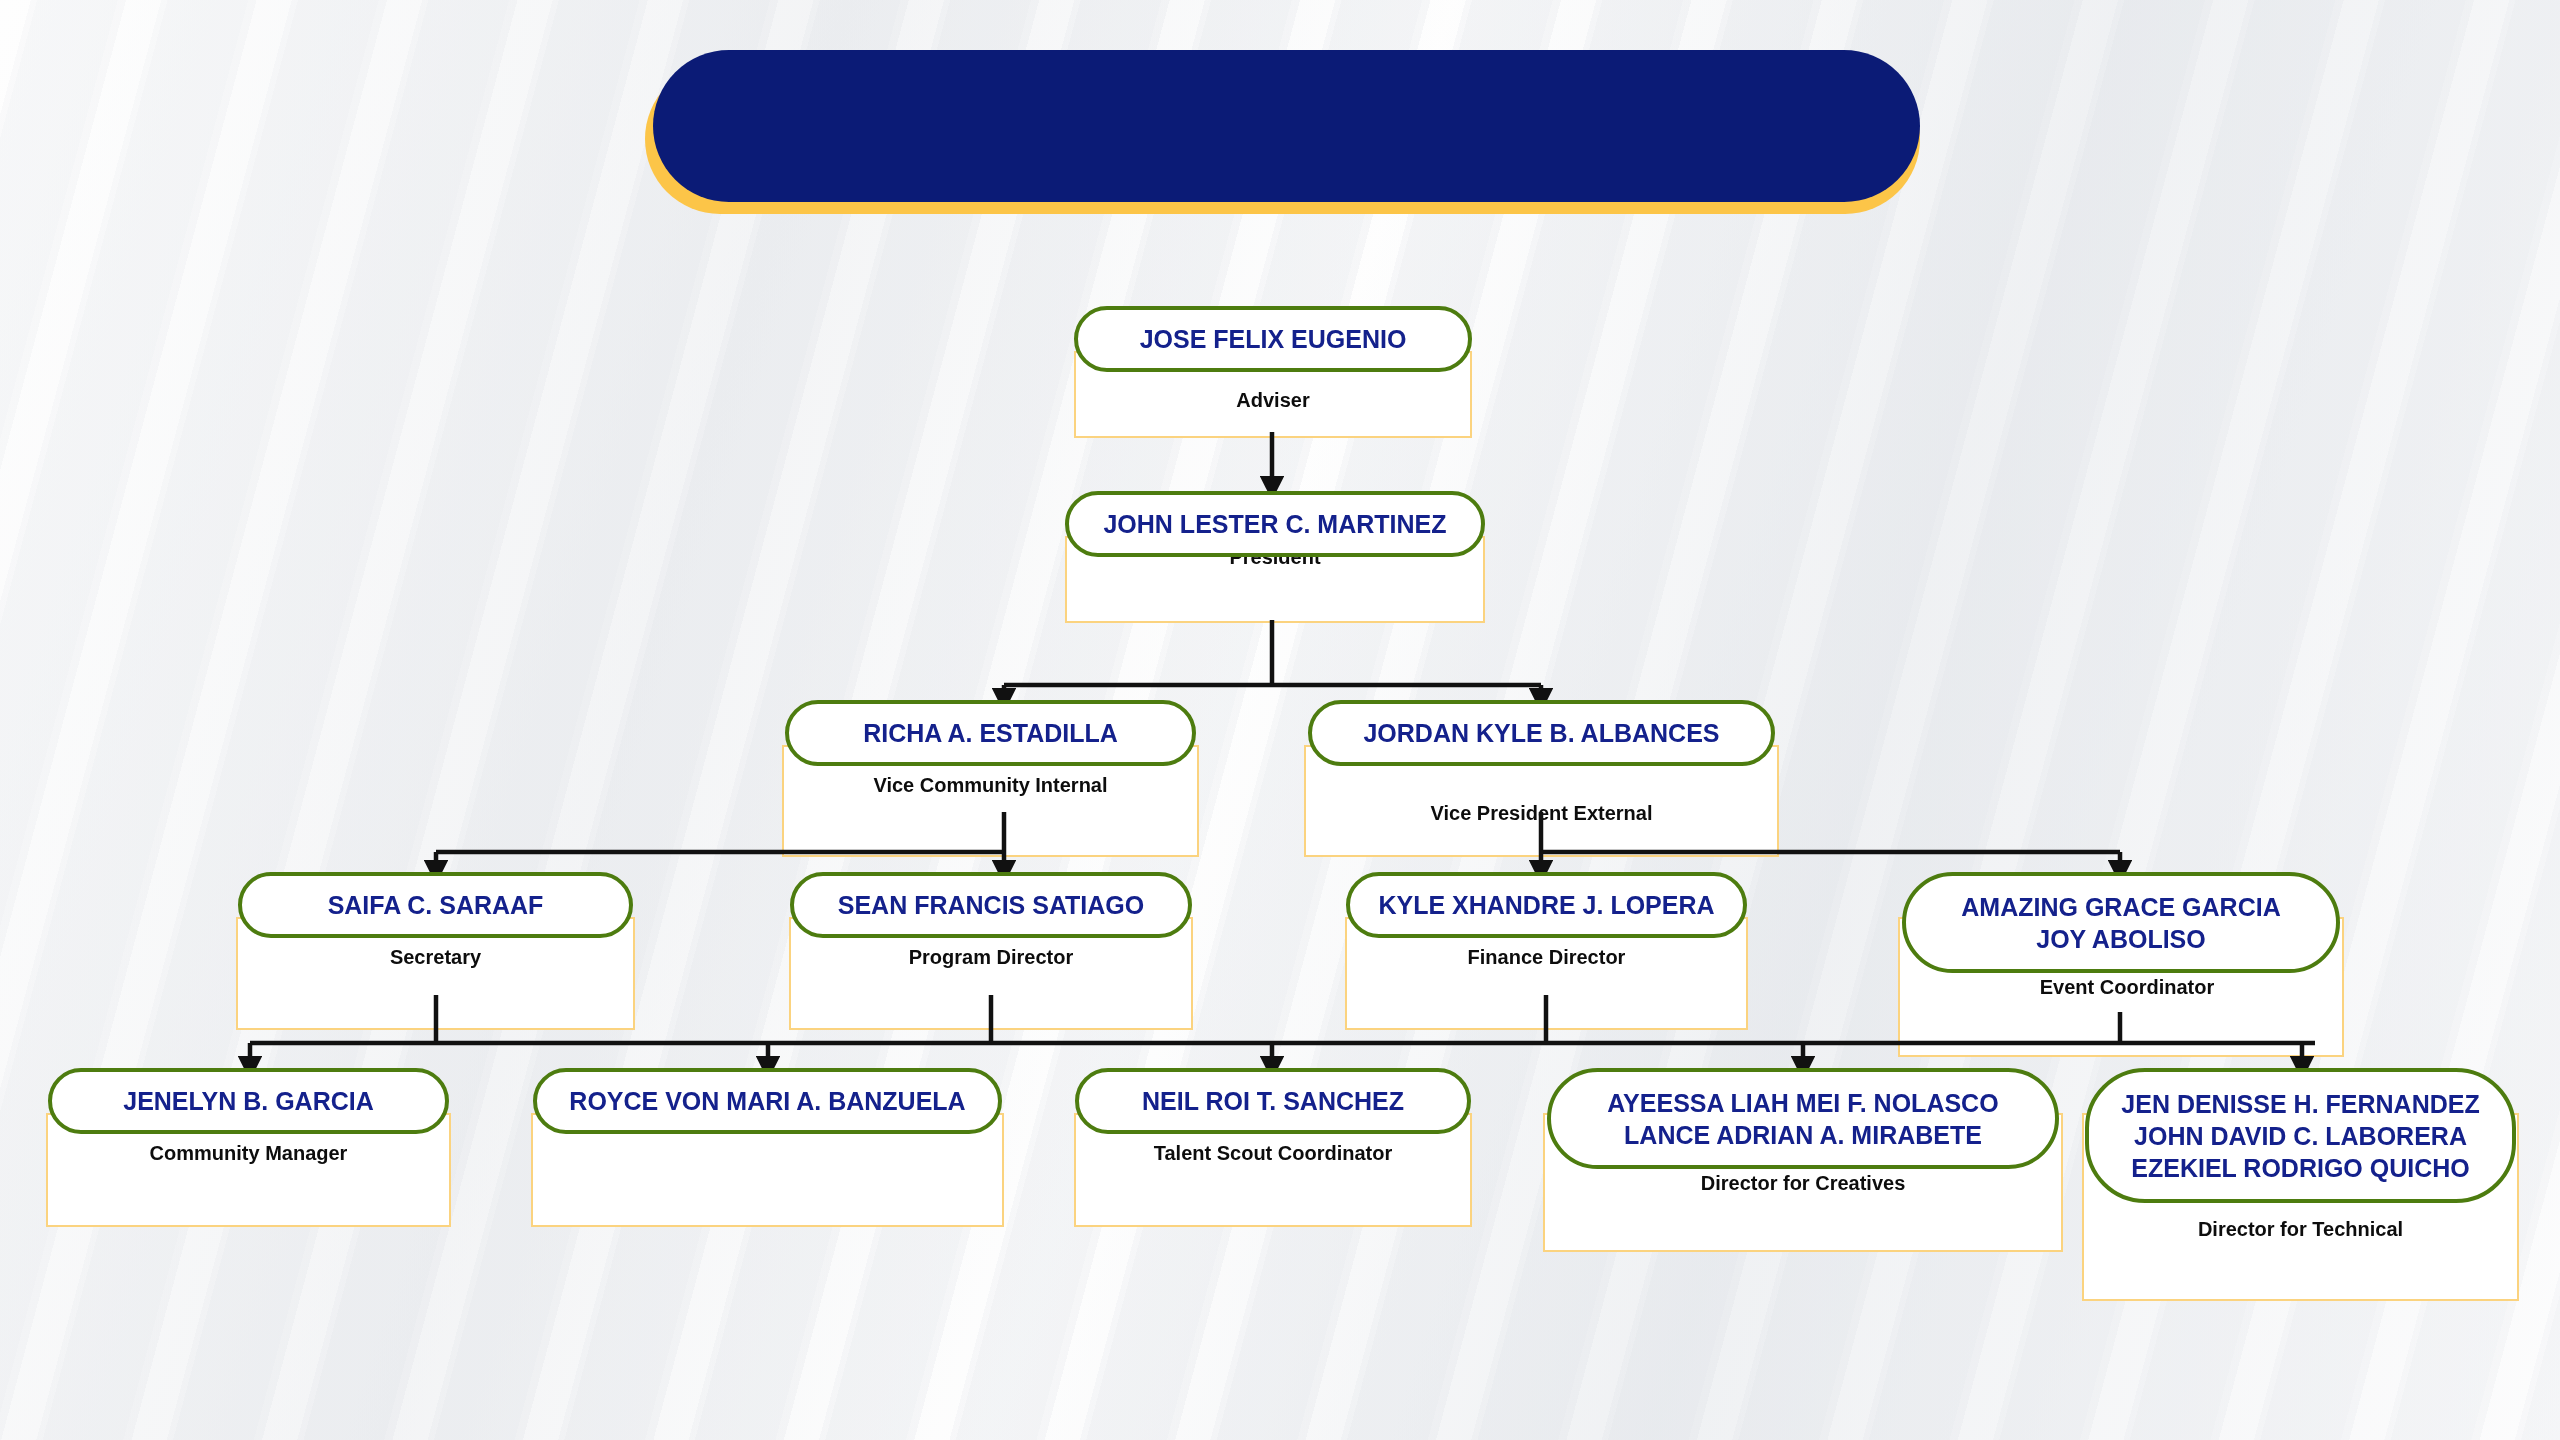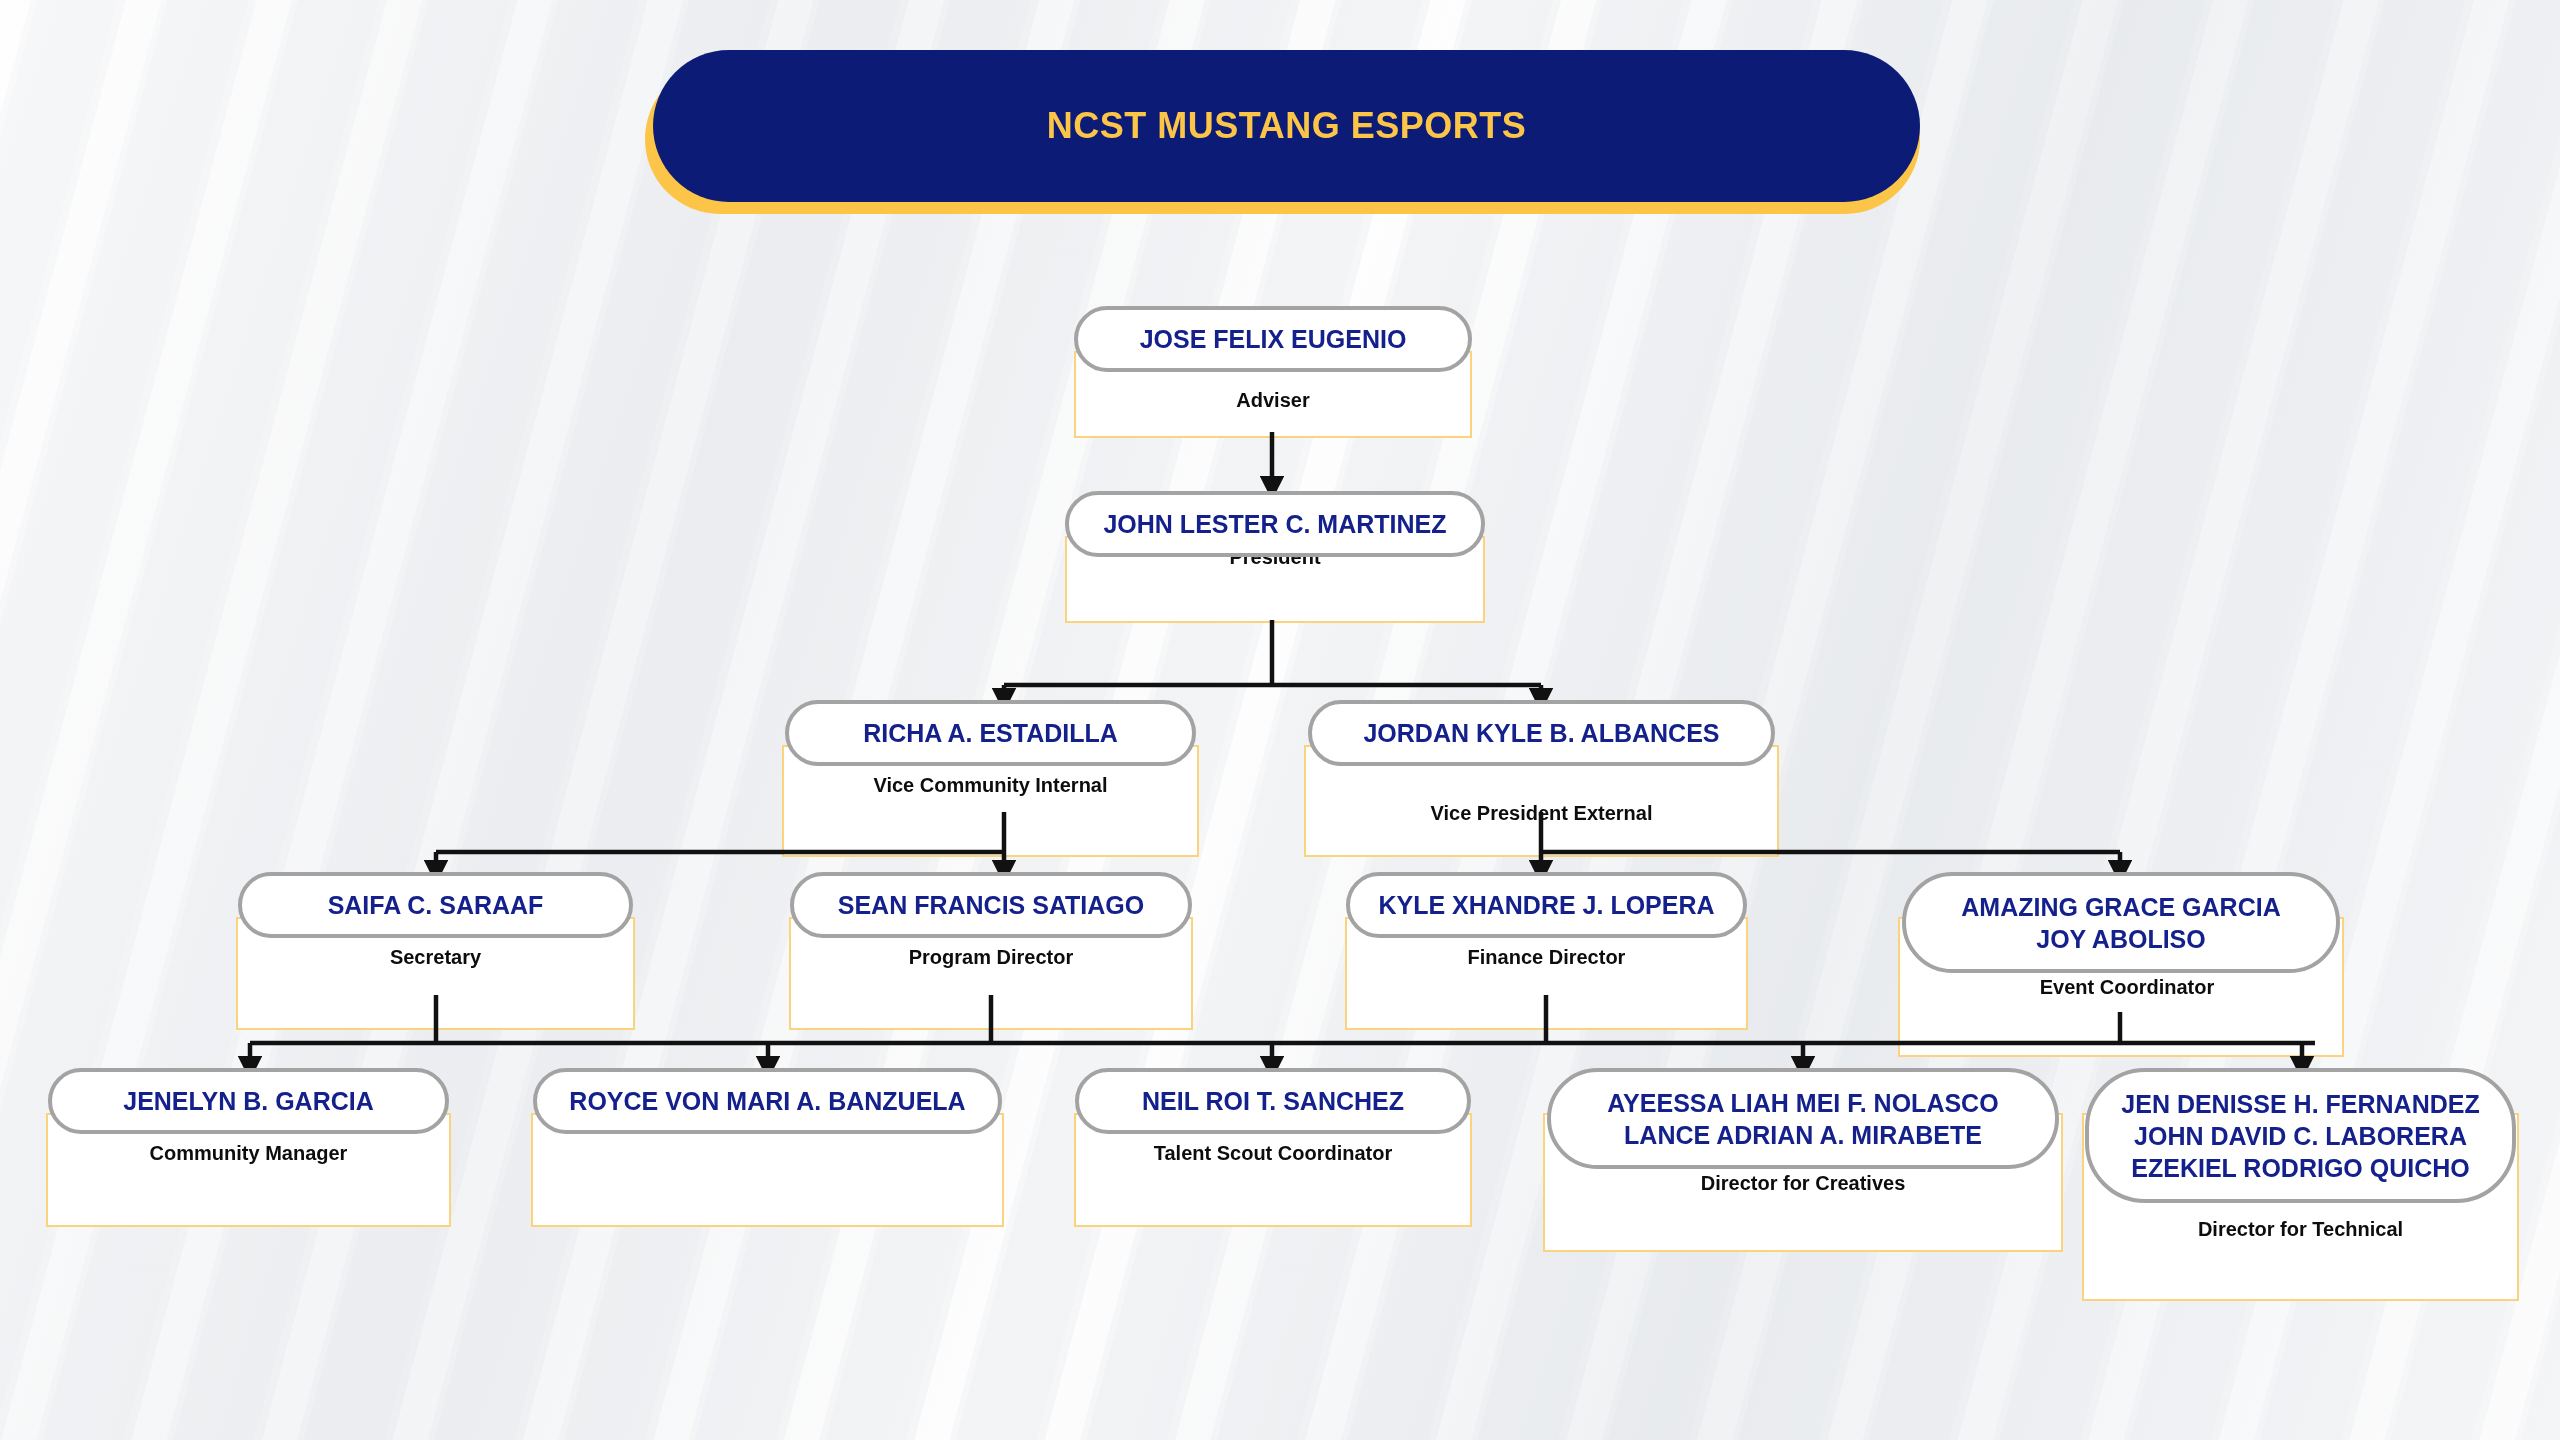--- a/index.html
+++ b/index.html
@@ -98,21 +98,21 @@
     color: #0d0d0d;
     font-weight: bold;
     font-size: 20px;
     line-height: 1.2;
   }
 
   .name-pill {
     position: absolute;
     left: 0; top: 0;
     background: #ffffff;
-    border: 4px solid #a3a3a3;
+    border: 4px solid #4d7c0f;
     border-radius: 60px;
     display: flex;
     flex-direction: column;
     align-items: center;
     justify-content: center;
     z-index: 3;
   }
   .name-line {
     color: #14218c;
     font-weight: bold;
@@ -129,21 +129,20 @@
 <body>
 
 <div id="canvas">
 
   <div id="bg-stripes"></div>
   <div id="bg-wash"></div>
 
   <div id="title-banner">
     <div id="title-shadow"></div>
     <div id="title-plate">
-      <div class="t-line">NCST MUSTANG ESPORTS</div>
     </div>
   </div>
 
   <svg id="wires" viewBox="0 0 2560 1440" width="2560" height="1440">
     <defs>
       <marker id="arrow" viewBox="0 0 10 10" refX="5" refY="5" markerWidth="5.5" markerHeight="5.5" orient="auto-start-reverse">
         <path d="M 0 0 L 10 5 L 0 10 z" fill="#111111"></path>
       </marker>
     </defs>
     <g stroke="#111111" stroke-width="4.5" fill="none">

